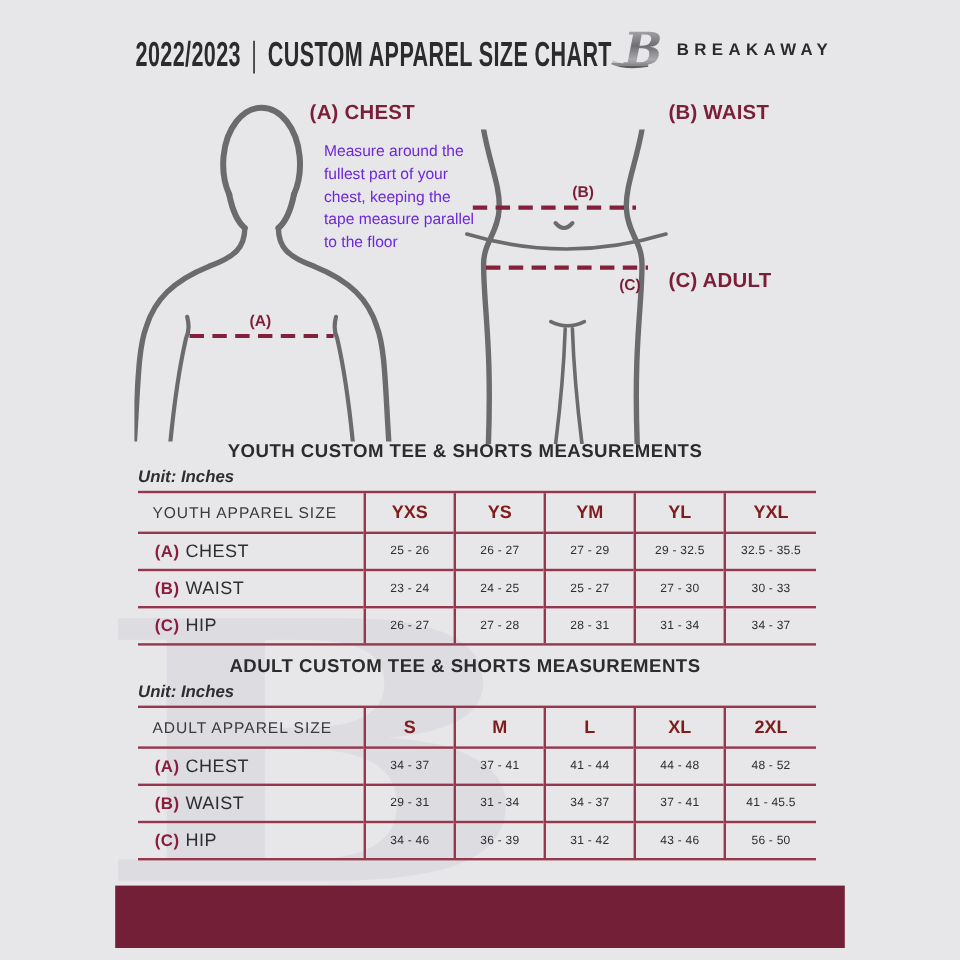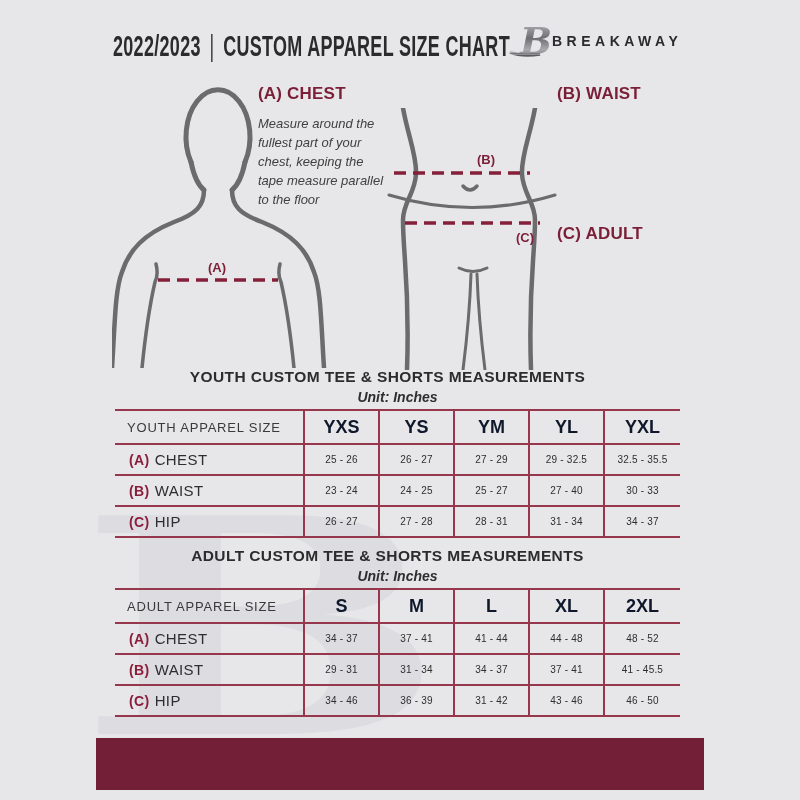--- a/index.html
+++ b/index.html
@@ -23,21 +23,21 @@
     white-space:nowrap; letter-spacing:0.5px;
     transform:scaleX(0.62); transform-origin:left center;
   }
   .hdr-sep { font-weight:400; margin:0 14px; color:#3a3a3c; }
   .logo {
     position:absolute; left:506px; top:18px; height:46px; z-index:1;
     display:flex; align-items:center;
   }
   .logo svg { width:46px; height:46px; display:block; }
   .brand-name {
-    font-size:14px; font-weight:700;
+    margin-left:12px; font-size:14px; font-weight:700;
     letter-spacing:4.5px; color:#2b2b2d;
   }
   
   .fig { position:absolute; z-index:1; }
   .fig-upper { left:112px; top:82px; }
   .fig-lower { left:383px; top:108px; }
   .fig path, .fig line.body { fill:none; stroke:#6b6b6e; stroke-linecap:round; stroke-linejoin:round; }
   .dash { stroke:#84203a; stroke-width:3.5; stroke-dasharray:12 7; fill:none; }
   .fig text {
     font-family:"Liberation Sans", sans-serif; font-size:13px;
@@ -46,50 +46,50 @@
   
   .instr { position:absolute; z-index:1; }
   .instr-a { left:258px; top:84px; width:150px; }
   .instr-b { left:557px; top:84px; width:155px; }
   .instr-c { left:557px; top:224px; width:155px; }
   .instr h3 {
     margin:0 0 10px 0; font-size:17px; font-weight:800;
     color:#7b1f38; letter-spacing:0.2px;
   }
   .instr p {
-    margin:0; font-style:italic; font-size:13px; line-height:19px;
-    color:#404040; white-space:pre-line; font-weight:500;
+    margin:12px; font-size:13px; line-height:19px;
+    color:#6d28d9; white-space:pre-line; font-weight:500;
   }
   
   .sec-title {
     position:absolute; left:105px; width:565px; z-index:1;
     text-align:center; font-weight:700; font-size:15.5px;
     color:#2c2c2e; letter-spacing:0.4px;
   }
   .sec-unit {
     position:absolute; left:115px; width:565px; z-index:1;
-    text-align:center; font-style:italic; font-size:14px;
+    text-align:left; font-style:italic; font-size:14px;
     font-weight:600; color:#2e2e30;
   }
   .y-title { top:368px; } .y-unit { top:389px; }
   .a-title { top:547px; } .a-unit { top:568px; }
   table.size {
     position:absolute; left:115px; width:565px; z-index:1;
     border-collapse:collapse; table-layout:fixed;
   }
   .y-table { top:409px; } .a-table { top:588px; }
   table.size th, table.size td { border-top:2px solid #96374d; padding:0; height:29px; background:transparent; }
   table.size thead th { height:32px; }
   table.size tbody tr.last td { border-bottom:2px solid #96374d; }
   table.size .vcell { border-left:2px solid #96374d; text-align:center; }
   table.size th.size-label-cell {
     text-align:left; padding-left:12px; font-weight:400;
     font-size:13px; letter-spacing:0.8px; color:#3a3a3c;
   }
-  table.size th.vcell { font-size:18px; font-weight:700; color:#0f172a; }
+  table.size th.vcell { font-size:15px; font-weight:700; color:#7f1d1d; }
   table.size td.row-label { text-align:left; padding-left:14px; font-size:15px; color:#2e2e30; letter-spacing:0.4px; }
   table.size td.row-label .pfx { color:#8b1d3c; font-weight:700; font-size:14px; margin-right:5px; }
   table.size td.vcell { font-size:10px; color:#2e2e30; letter-spacing:0.2px; }
   
   .footer-bar {
     position:absolute; left:96px; top:738px; width:608px; height:52px;
     background:#731f38; z-index:1;
   }
 </style>
 </head>
@@ -189,21 +189,21 @@
         <td class="vcell">26 - 27</td>
         <td class="vcell">27 - 29</td>
         <td class="vcell">29 - 32.5</td>
         <td class="vcell">32.5 - 35.5</td>
       </tr>
       <tr>
         <td class="row-label"><span class="pfx">(B)</span><span>WAIST</span></td>
         <td class="vcell">23 - 24</td>
         <td class="vcell">24 - 25</td>
         <td class="vcell">25 - 27</td>
-        <td class="vcell">27 - 40</td>
+        <td class="vcell">27 - 30</td>
         <td class="vcell">30 - 33</td>
       </tr>
       <tr class="last">
         <td class="row-label"><span class="pfx">(C)</span><span>HIP</span></td>
         <td class="vcell">26 - 27</td>
         <td class="vcell">27 - 28</td>
         <td class="vcell">28 - 31</td>
         <td class="vcell">31 - 34</td>
         <td class="vcell">34 - 37</td>
       </tr>
@@ -247,20 +247,20 @@
         <td class="vcell">34 - 37</td>
         <td class="vcell">37 - 41</td>
         <td class="vcell">41 - 45.5</td>
       </tr>
       <tr class="last">
         <td class="row-label"><span class="pfx">(C)</span><span>HIP</span></td>
         <td class="vcell">34 - 46</td>
         <td class="vcell">36 - 39</td>
         <td class="vcell">31 - 42</td>
         <td class="vcell">43 - 46</td>
-        <td class="vcell">46 - 50</td>
+        <td class="vcell">56 - 50</td>
       </tr>
     </tbody>
   </table>
 
   <div class="footer-bar"></div>
 
 </div>
 
 </body></html>

